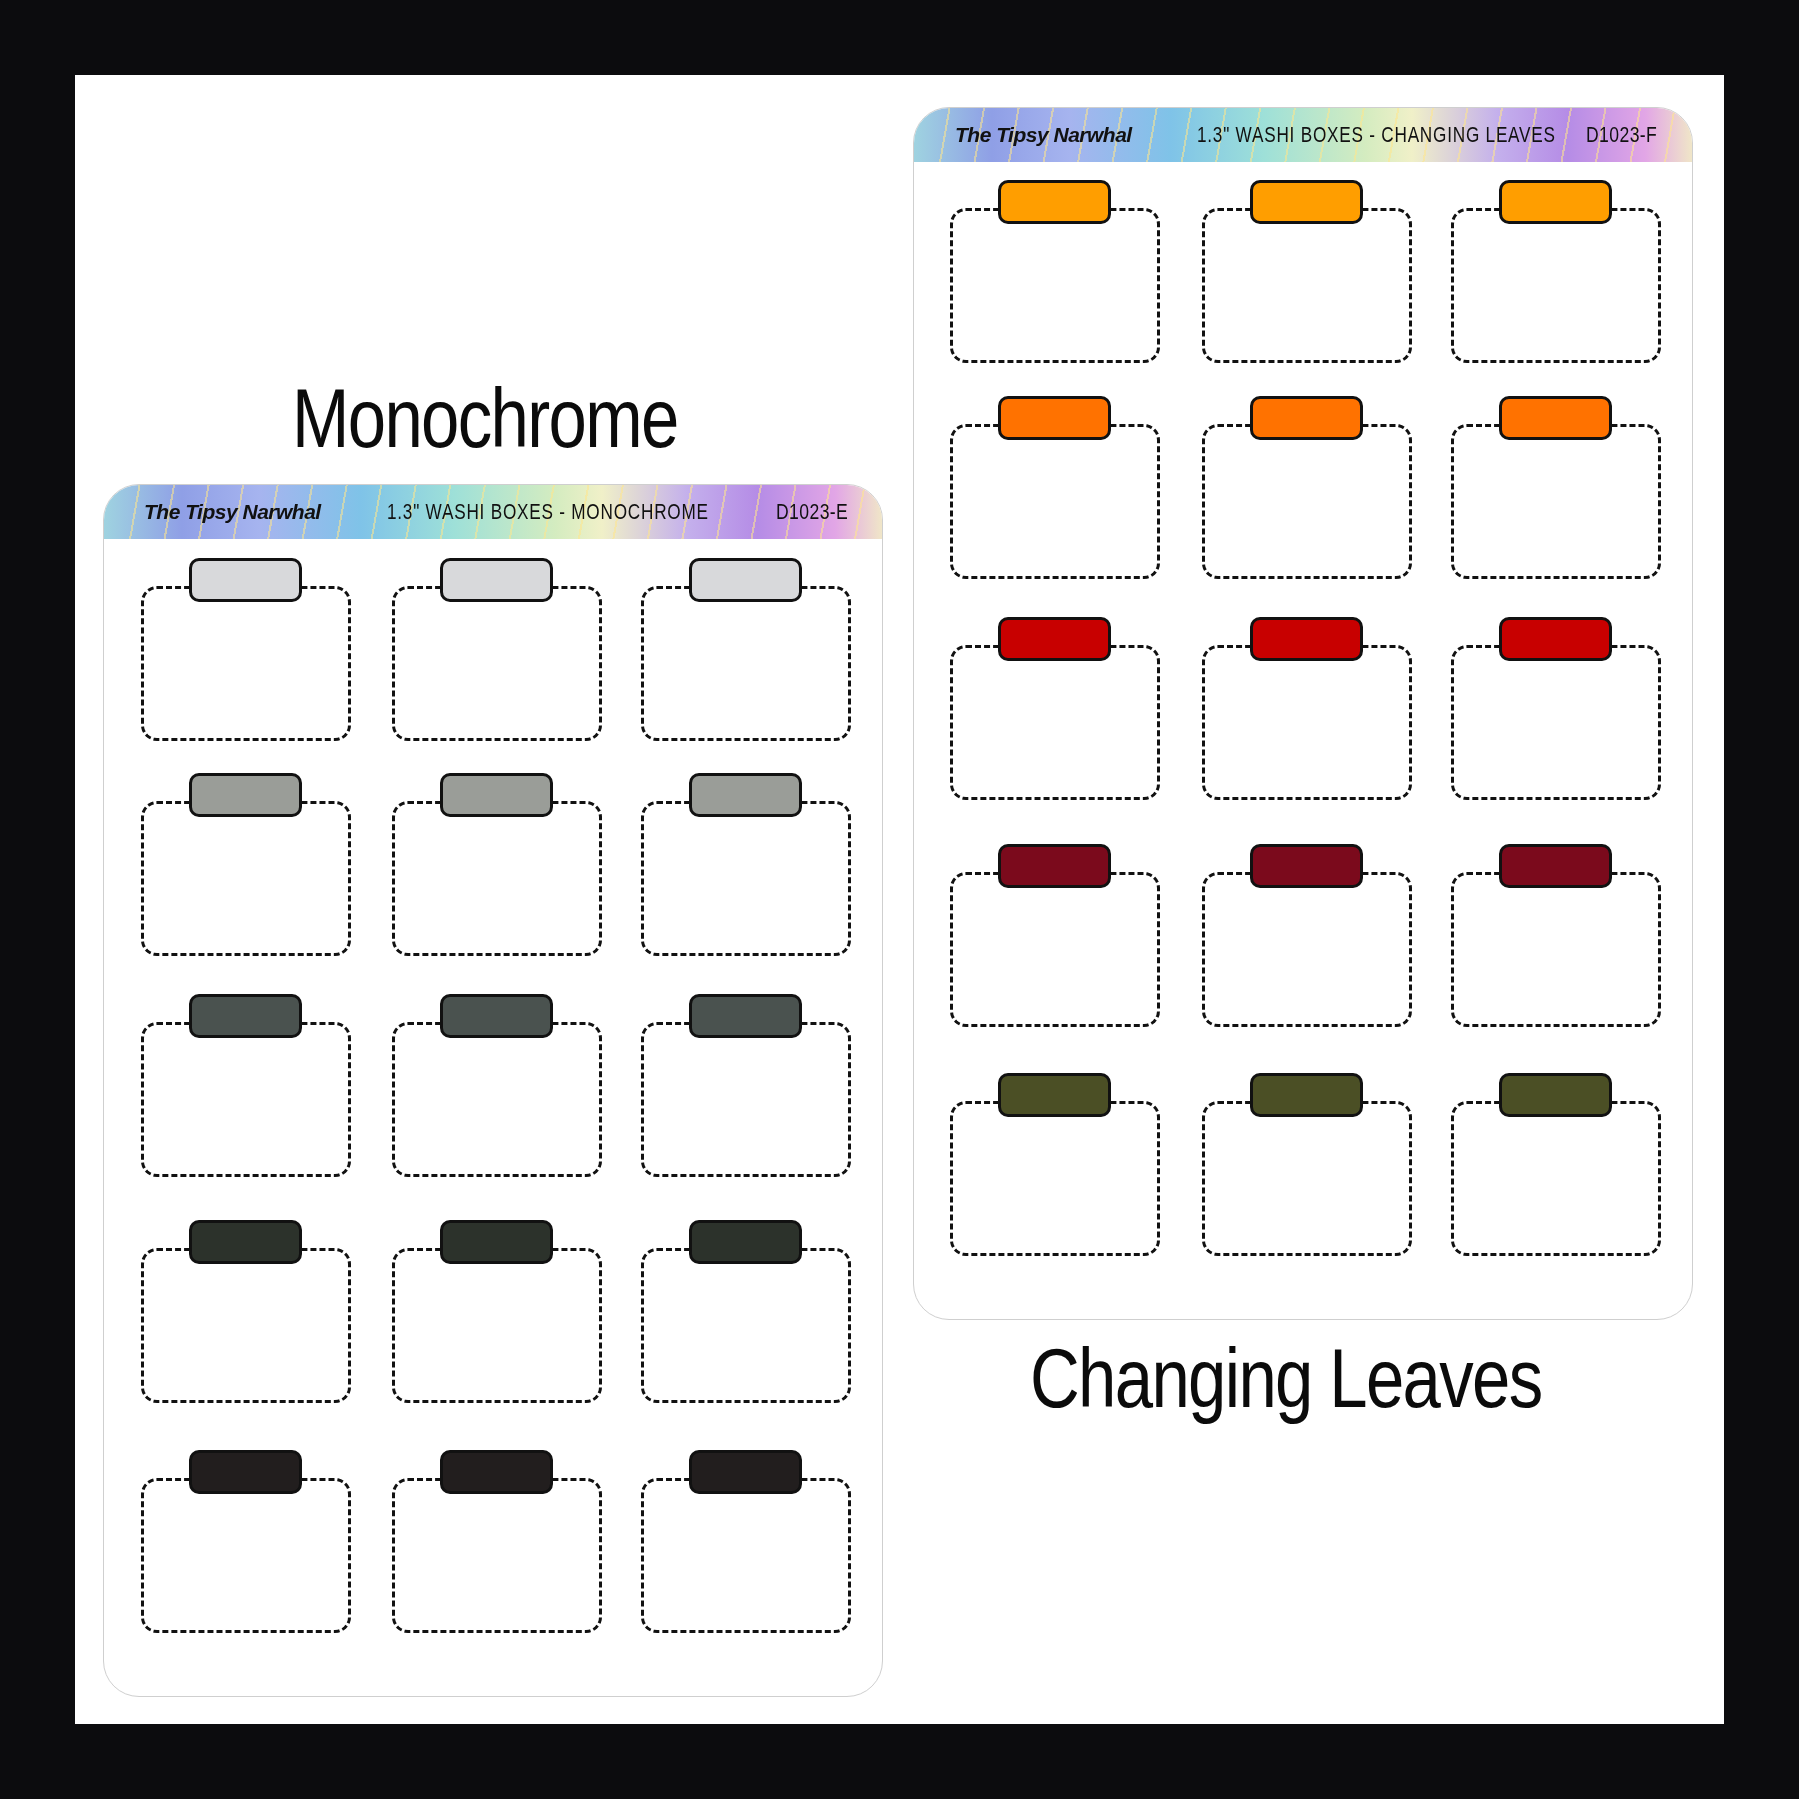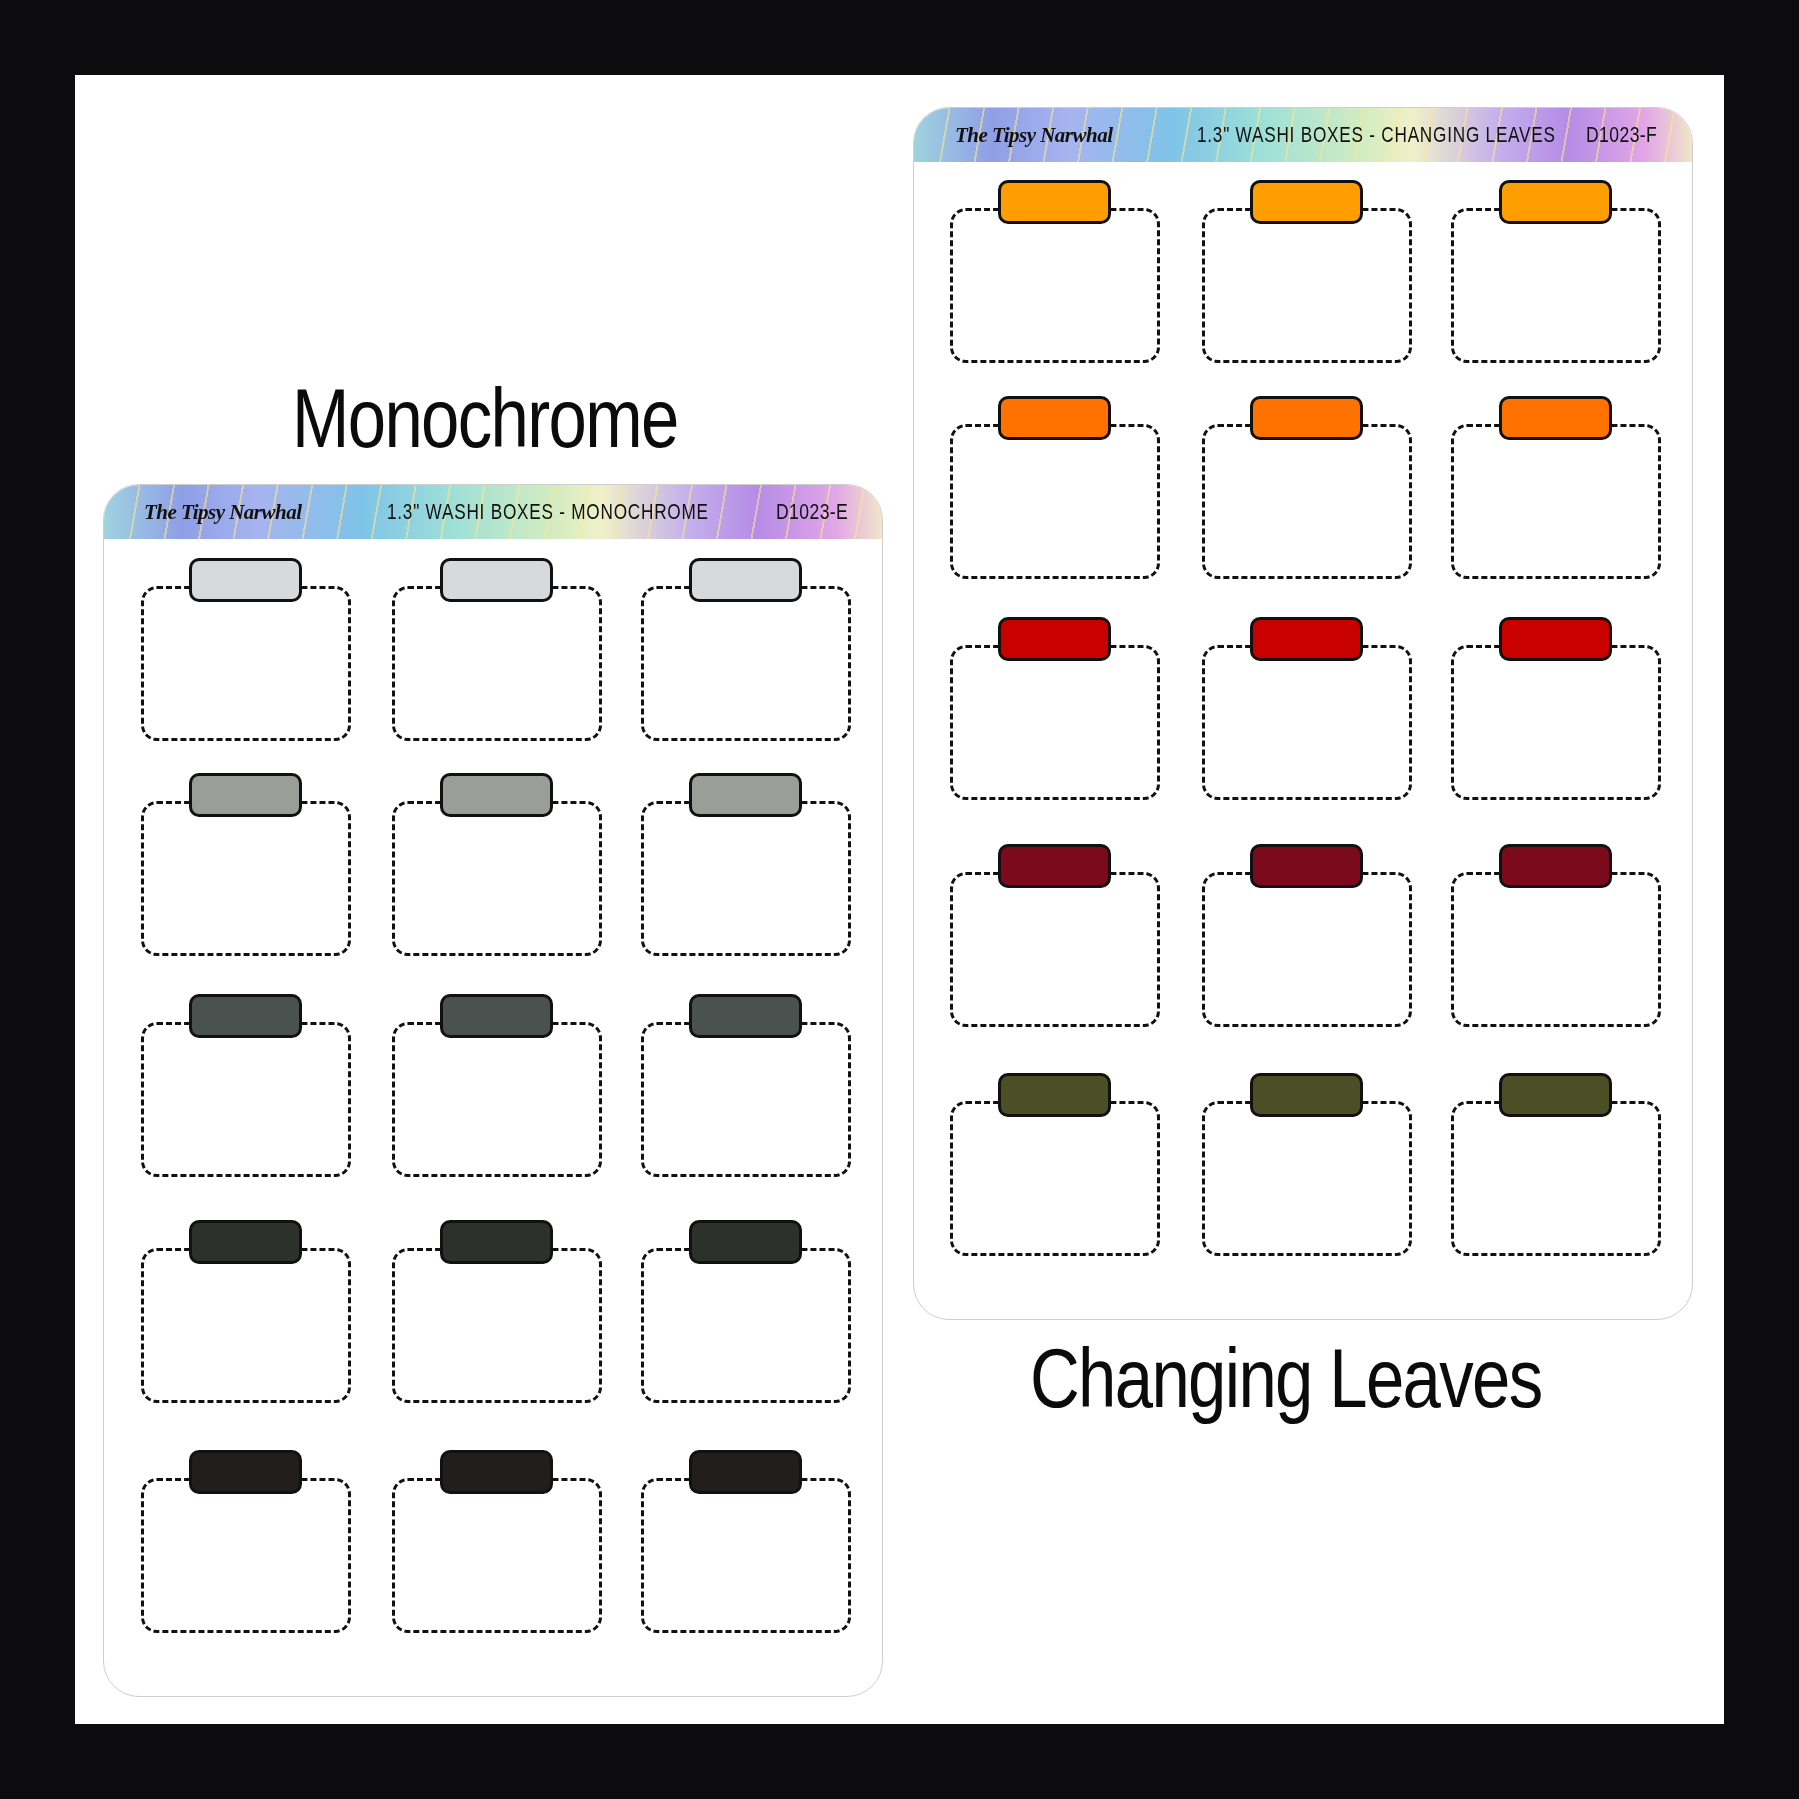--- a/index.html
+++ b/index.html
@@ -5,21 +5,21 @@
   html, body { margin:0; padding:0; }
   body { width:1799px; height:1799px; background:#0c0c0e; position:relative; overflow:hidden; font-family:"DejaVu Sans", sans-serif; }
   .canvas { position:absolute; left:75px; top:75px; width:1649px; height:1649px; background:#fff; }
   .sheet { position:absolute; background:#fff; border:1.5px solid #cfcfcf; border-radius:36px; overflow:hidden; box-sizing:border-box; }
   .sheet-header { position:absolute; left:0; top:0; right:0; height:54px;
     background:
       repeating-linear-gradient(100deg, rgba(255,230,140,0.55) 0 2px, transparent 2px 34px),
       linear-gradient(90deg, #9fd3e0 0%, #8f9fe6 10%, #a6b4ef 20%, #7fc3e8 33%, #9ee0d8 45%, #d4ecc0 58%, #f0f0c8 64%, #c4b0ec 75%, #b58ce6 84%, #e2a6e6 94%, #f0e6c8 100%);
   }
   .hdr-text { position:absolute; top:0; height:54px; line-height:54px; color:#111; white-space:nowrap; }
-  .brand { font-family:Liberation Serif, serif; font-style:italic; font-weight:bold; font-size:21px; letter-spacing:-0.5px; }
+  .brand { font-family:Liberation Sans, sans-serif; font-style:italic; font-weight:bold; font-size:21px; letter-spacing:-0.5px; }
   .title { font-family:"Liberation Sans", sans-serif; font-size:22px; letter-spacing:1px; transform:scaleX(0.78); transform-origin:left center; }
   .code { font-family:"Liberation Sans", sans-serif; font-size:22px; letter-spacing:0.5px; transform:scaleX(0.8); transform-origin:left center; }
   .box { position:absolute; width:210px; height:155px; border:3px dashed #111; border-radius:16px; box-sizing:border-box; }
   .tab { position:absolute; width:113px; height:44px; border:3px solid #111; border-radius:10px; box-sizing:border-box; }
   .label { position:absolute; font-family:"Liberation Sans Narrow","Liberation Sans", sans-serif; font-weight:normal; font-size:84px; color:#0b0b0b; letter-spacing:-2px; transform:scaleX(0.82); white-space:nowrap; }
 </style>
 </head>
 <body>
 
 <div class="canvas"></div>

